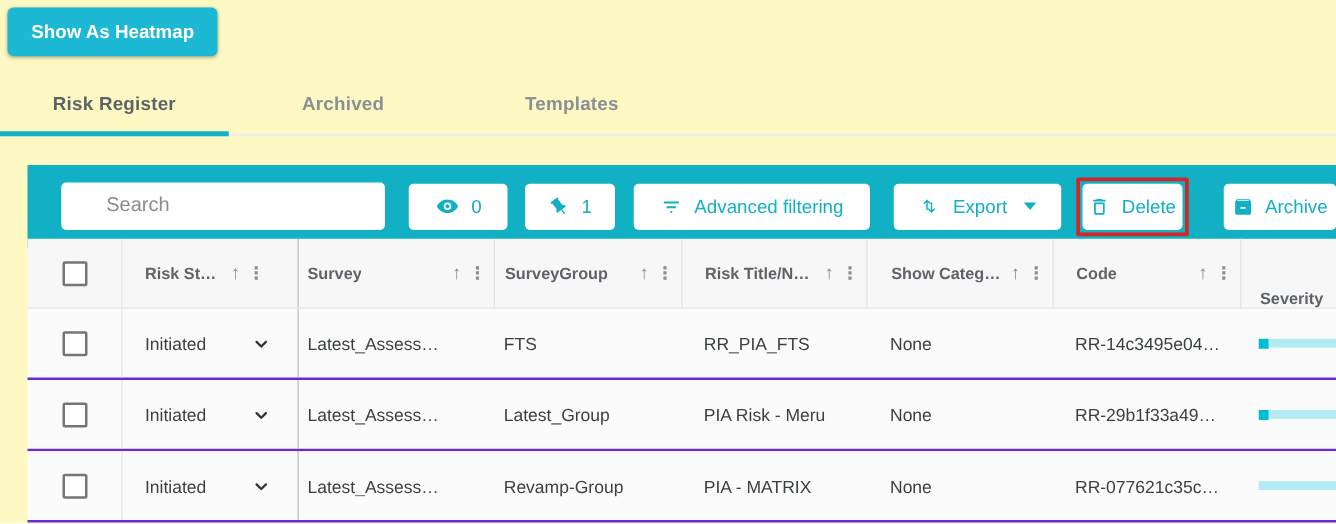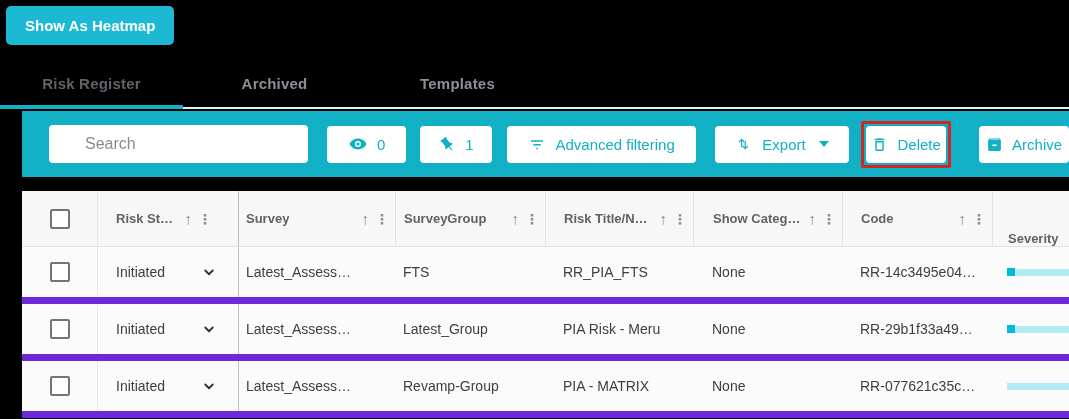--- a/index.html
+++ b/index.html
@@ -8,37 +8,37 @@
     --highlight-red:#d42525;
     --sev-light:#b2ebf2;
     --sev-dark:#00bcd4;
     --txt-dark:#3c4043;
     --txt-gray:#5f6368;
     --txt-light:#8a9096;
   }
   *{margin:0;padding:0;box-sizing:border-box;}
   html,body{width:1069px;height:419px;background:#fff;overflow:hidden;
     font-family:"Liberation Sans","DejaVu Sans",sans-serif;}
-  .stage{position:relative;width:1069px;height:419px;background:#000000;}
+  .stage{position:relative;width:1069px;height:419px;background:#fef9c3;}
 
   
   .heatmap-btn{position:absolute;left:6px;top:6px;height:39px;padding:0 19px;
     background:var(--accent-btn);color:#fff;font-size:15px;font-weight:bold;
     border:none;border-radius:5px;cursor:pointer;box-shadow:0 1px 3px rgba(0,0,0,.28);}
 
   
   .tabs{position:absolute;left:0;top:58px;width:100%;height:51px;display:flex;font-weight:bold;}
   .tabs .baseline{position:absolute;left:0;right:0;bottom:0;height:2px;background:#ececec;}
   .tab{width:183px;height:100%;display:flex;align-items:center;justify-content:center;
     font-size:15px;color:var(--txt-light);cursor:pointer;position:relative;letter-spacing:.2px;}
   .tab.active{color:var(--txt-gray);}
   .tab.active .underline{position:absolute;left:0;right:0;bottom:0;height:4px;background:var(--accent);}
 
   
-  .toolbar{position:absolute;left:22px;right:0;top:111px;height:66px;background:var(--accent);
+  .toolbar{position:absolute;left:22px;right:0;top:132px;height:66px;background:var(--accent);
     display:flex;align-items:center;padding-left:27px;}
   .search-input{width:262px;height:38px;border:none;border-radius:4px;background:#fff;
     padding:0 12px 0 36px;font-size:16px;color:#333;outline:none;
     font-family:"Liberation Sans",sans-serif;}
   .search-input::placeholder{color:#8b8b8b;opacity:1;}
   .tbtn{height:37px;background:#fff;border:none;border-radius:4px;color:var(--accent);
     font-size:15px;display:flex;align-items:center;justify-content:center;gap:9px;
     cursor:pointer;font-family:"Liberation Sans",sans-serif;}
   .tbtn .cnt{font-size:15px;}
   .btn-eye{width:80px;margin-left:19px;}
@@ -47,21 +47,21 @@
   .btn-export{width:136px;margin-left:19px;}
   .delete-wrap{margin-left:12px;border:3px solid var(--highlight-red);border-radius:2px;padding:2px;}
   .btn-delete{width:80px;}
   .btn-archive{width:91px;margin-left:28px;}
   .caret{width:0;height:0;border-left:5px solid transparent;border-right:5px solid transparent;
     border-top:6px solid var(--accent);margin-left:4px;}
   .icon{display:inline-flex;align-items:center;justify-content:center;}
 
   
   .table{position:absolute;left:22px;right:0;top:191px;bottom:0;font-size:14px;color:var(--txt-dark);}
-  .tr{display:flex;align-items:stretch;height:57px;background:#fbfbfb;border-bottom:7px solid #6d28d9;}
+  .tr{display:flex;align-items:stretch;height:57px;background:#fbfbfb;border-bottom:2px solid #6d28d9;}
   .thead{display:flex;height:56px;background:#f7f7f7;border-bottom:1px solid #e3e3e3;}
   .cell,.th{display:flex;align-items:center;overflow:hidden;}
   .col-check{width:75px;justify-content:center;}
   .col-status{width:141px;padding:0 20px 0 18px;justify-content:space-between;border-left:1px solid #e6e6e6;}
   .col-survey{width:157px;padding-left:7px;border-left:1px solid #bdbdbd;}
   .col-group{width:150px;padding-left:8px;}
   .col-title{width:148px;padding-left:18px;}
   .col-categ{width:149px;padding-left:19px;}
   .col-code{width:150px;padding-left:18px;}
   .col-sev{flex:1;padding-left:15px;align-items:flex-end;}

